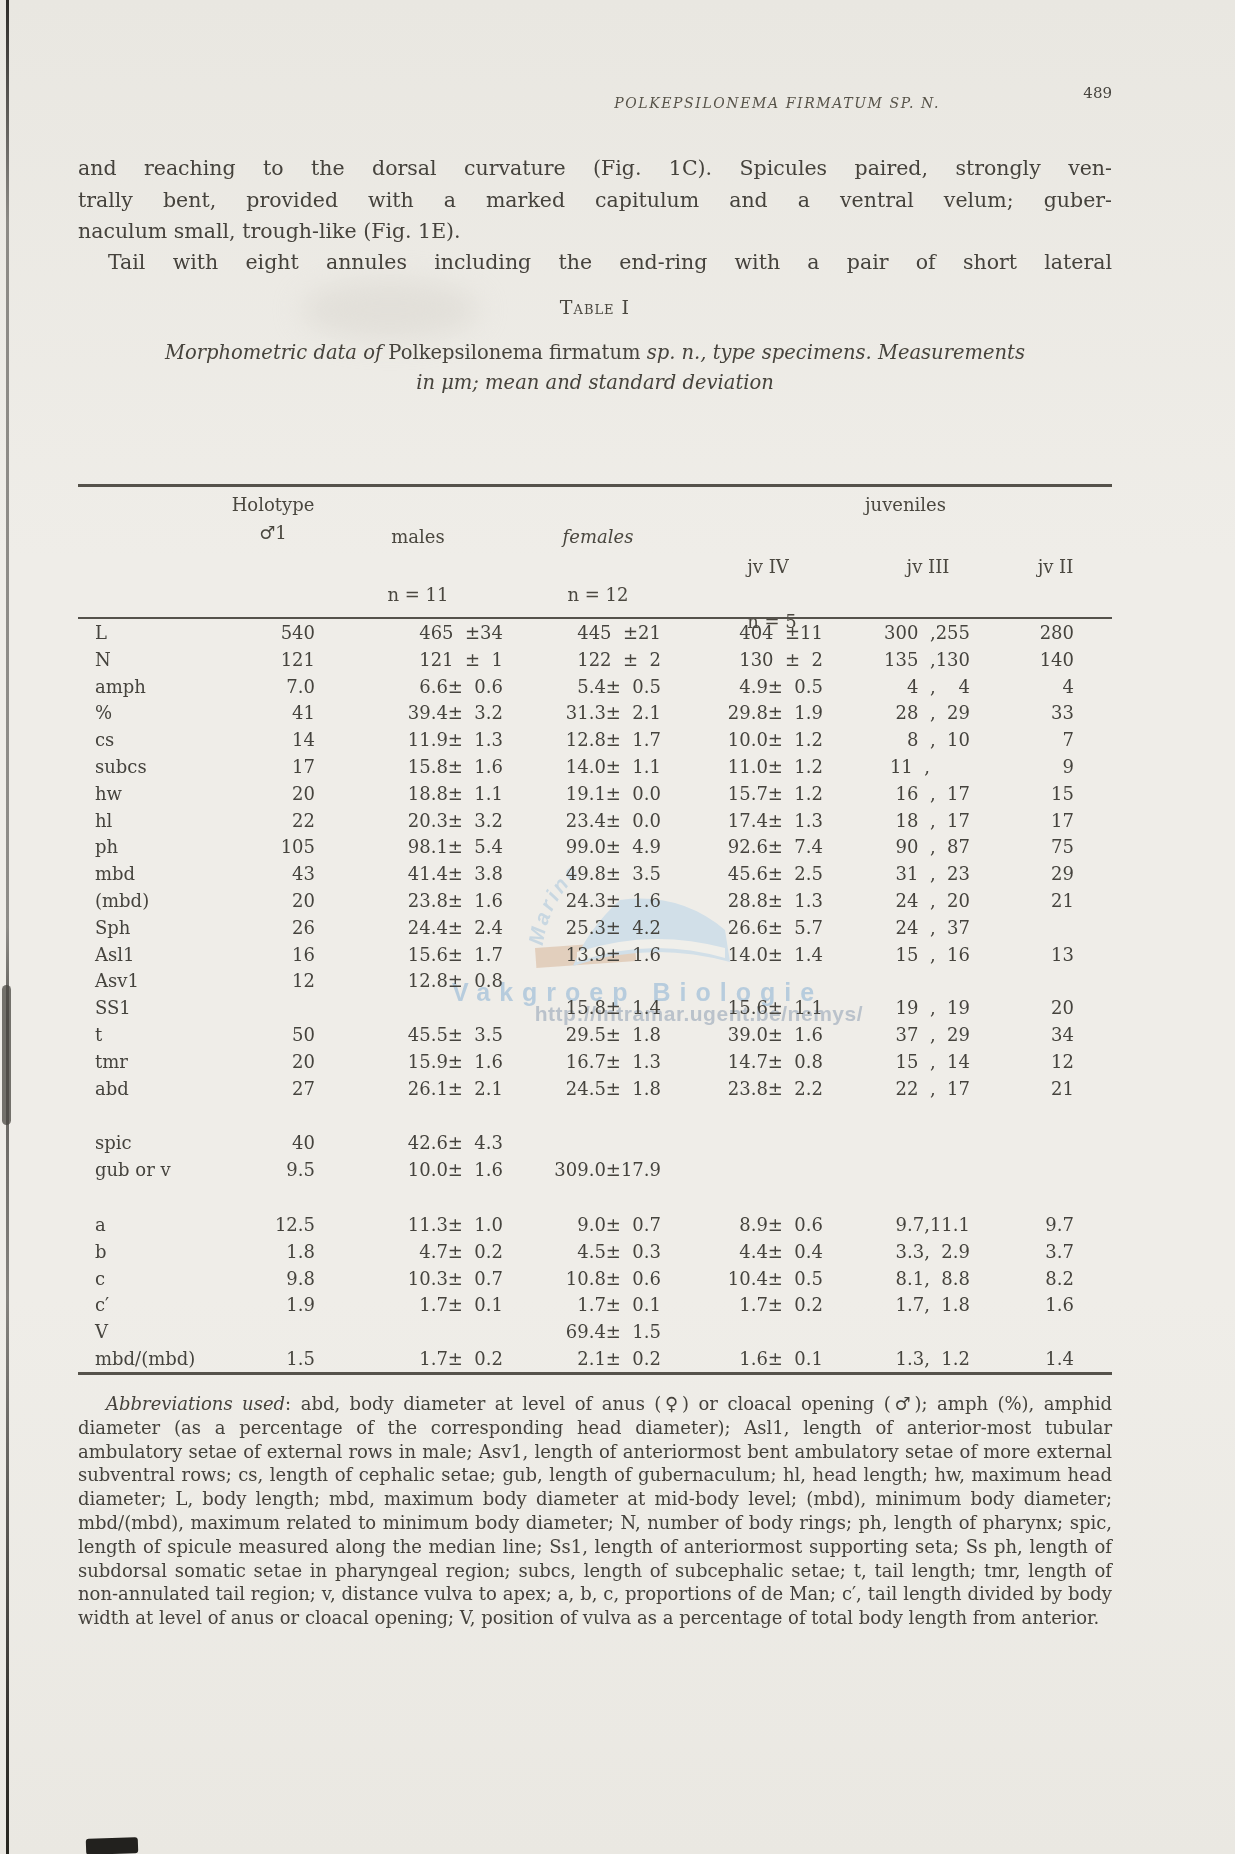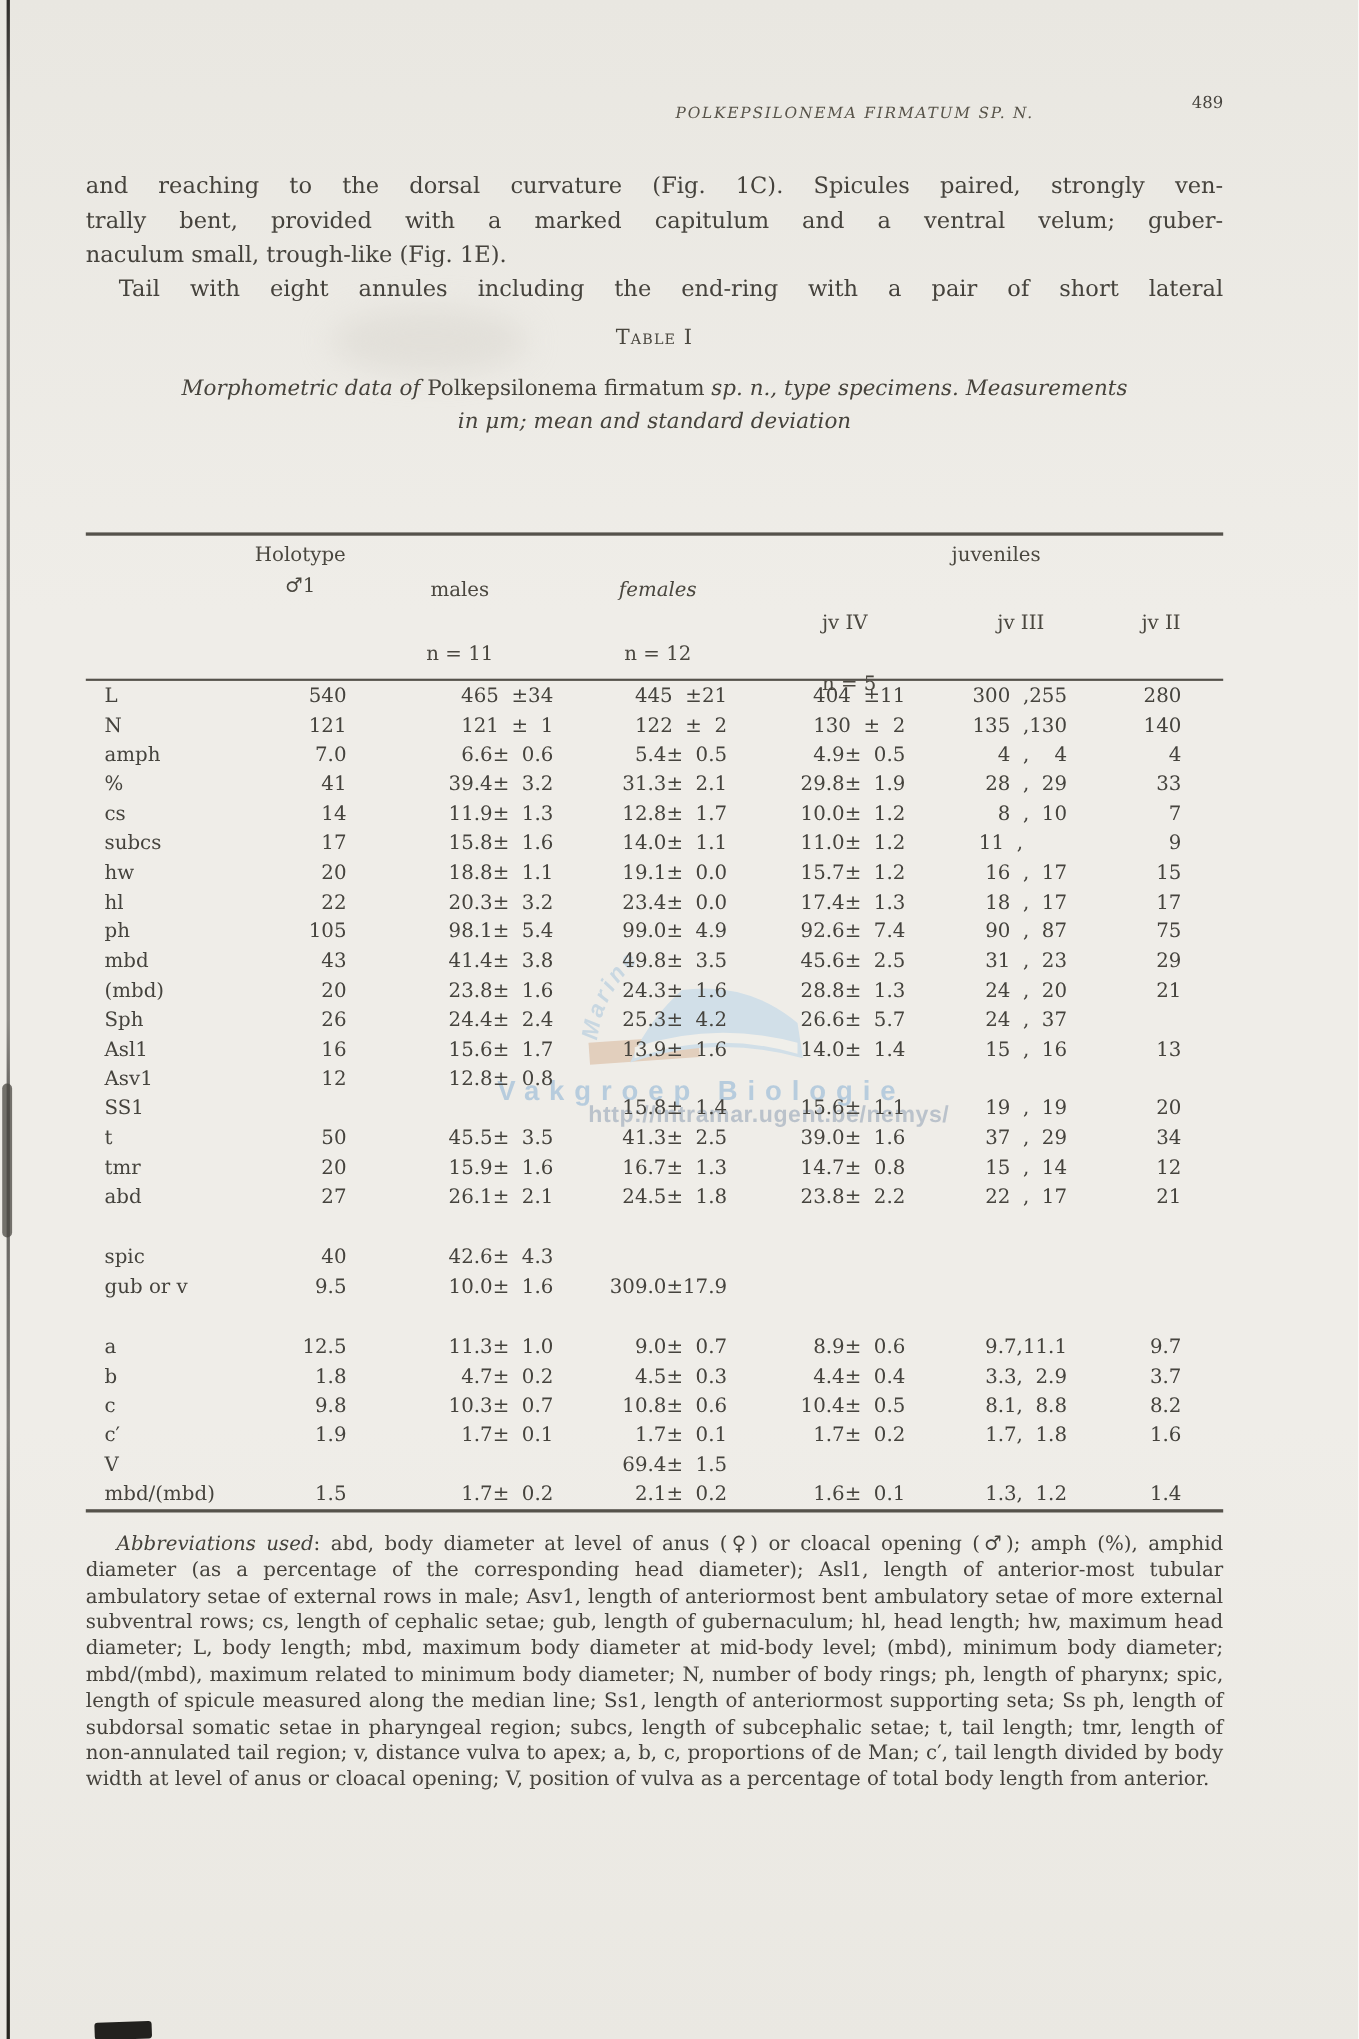--- a/index.html
+++ b/index.html
@@ -264,21 +264,21 @@
           <div class="tcell c3">15.8±  1.4</div>
           <div class="tcell c4">15.6±  1.1</div>
           <div class="tcell c5">19  ,  19</div>
           <div class="tcell c6">20</div>
           <div class="tcell c7"></div>
         </div>
         <div class="trow">
           <div class="tcell c0">t</div>
           <div class="tcell c1">50</div>
           <div class="tcell c2">45.5±  3.5</div>
-          <div class="tcell c3">41.3±  2.5</div>
+          <div class="tcell c3">29.5±  1.8</div>
           <div class="tcell c4">39.0±  1.6</div>
           <div class="tcell c5">37  ,  29</div>
           <div class="tcell c6">34</div>
           <div class="tcell c7"></div>
         </div>
         <div class="trow">
           <div class="tcell c0">tmr</div>
           <div class="tcell c1">20</div>
           <div class="tcell c2">15.9±  1.6</div>
           <div class="tcell c3">16.7±  1.3</div>

